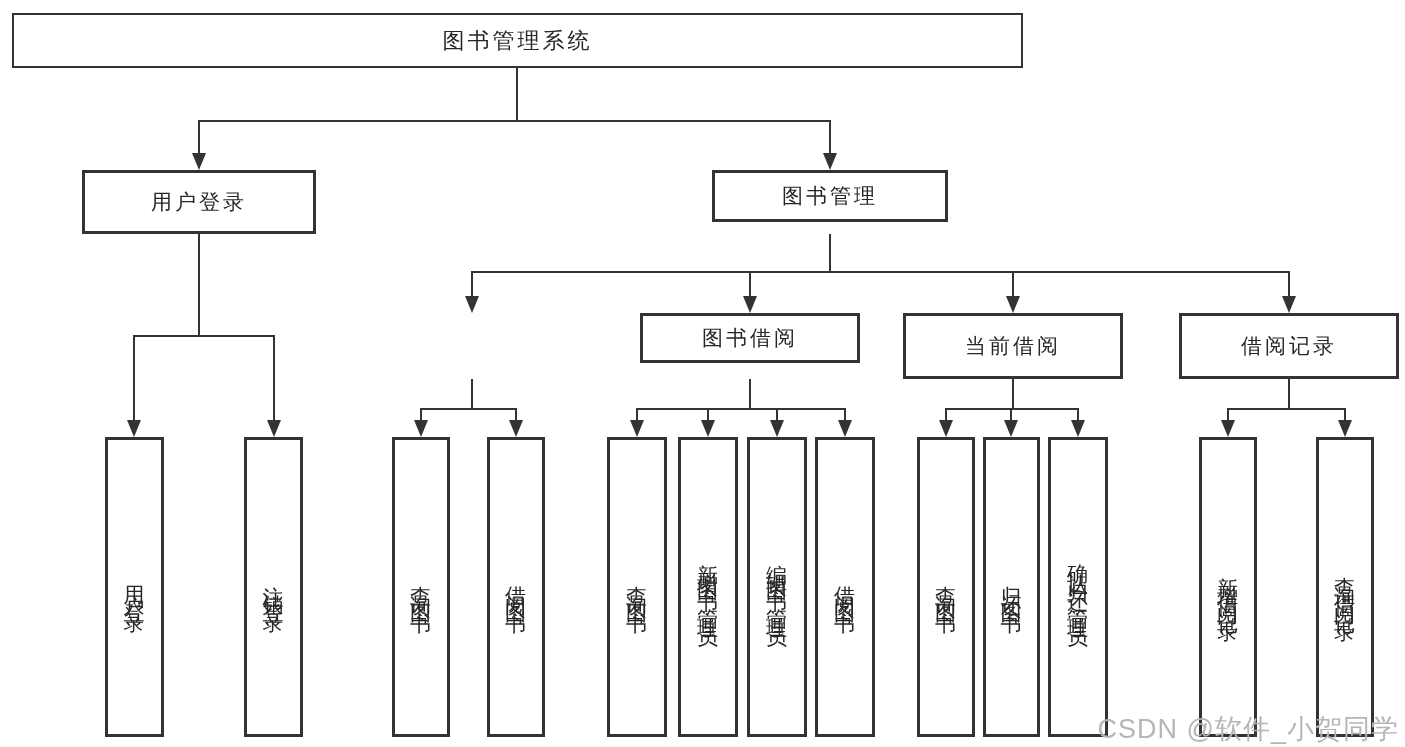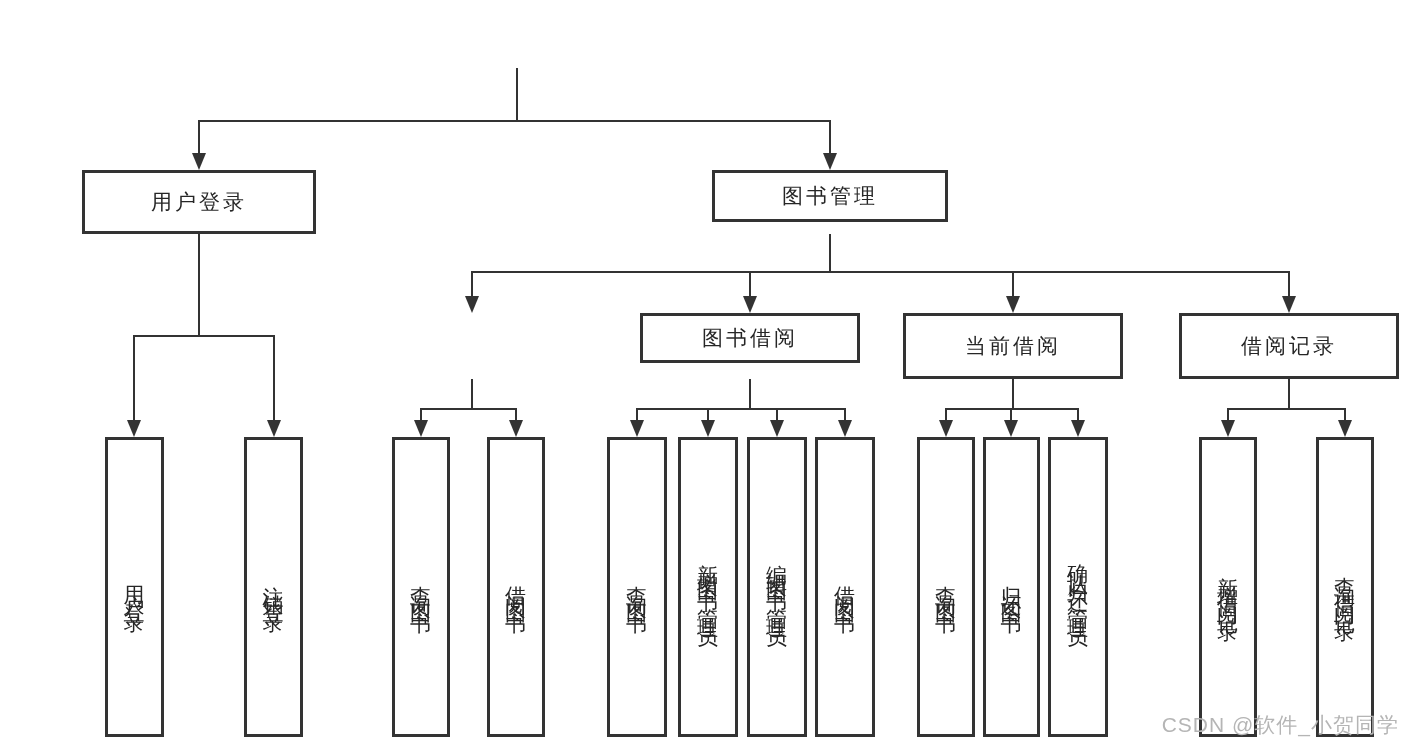--- a/index.html
+++ b/index.html
@@ -25,29 +25,30 @@
   .vl { position:absolute; width:2px; background:#333333; }
   .arrow { position:absolute; width:2px; background:#333333; }
   .arrow::after {
     content:""; position:absolute; left:-6px; bottom:-17px;
     width:0; height:0;
     border-left:7px solid transparent; border-right:7px solid transparent;
     border-top:17px solid #333333;
   }
   .watermark {
     position:absolute; right:6px; top:711px;
-    font-size:21px; color:#b5b5b5; letter-spacing:1px;
+    font-size:27px; color:#b5b5b5; letter-spacing:1px;
     z-index:5;
   }
 </style>
 </head>
 <body>
 
 <div id="canvas">
 
+  <div class="box root" style="left:12px; top:13px; width:1011px; height:55px;">图书管理系统</div>
 
   <div class="vl" style="left:516px; top:68px; height:53px;"></div>
   <div class="hl" style="left:198px; top:120px; width:633px;"></div>
   <div class="arrow" style="left:198px; top:120px; height:33px;"></div>
   <div class="arrow" style="left:829px; top:120px; height:33px;"></div>
 
   <div class="box" style="left:82px; top:170px; width:234px; height:64px;">用户登录</div>
   <div class="box" style="left:712px; top:170px; width:236px; height:52px;">图书管理</div>
 
   <div class="vl" style="left:198px; top:234px; height:102px;"></div>

